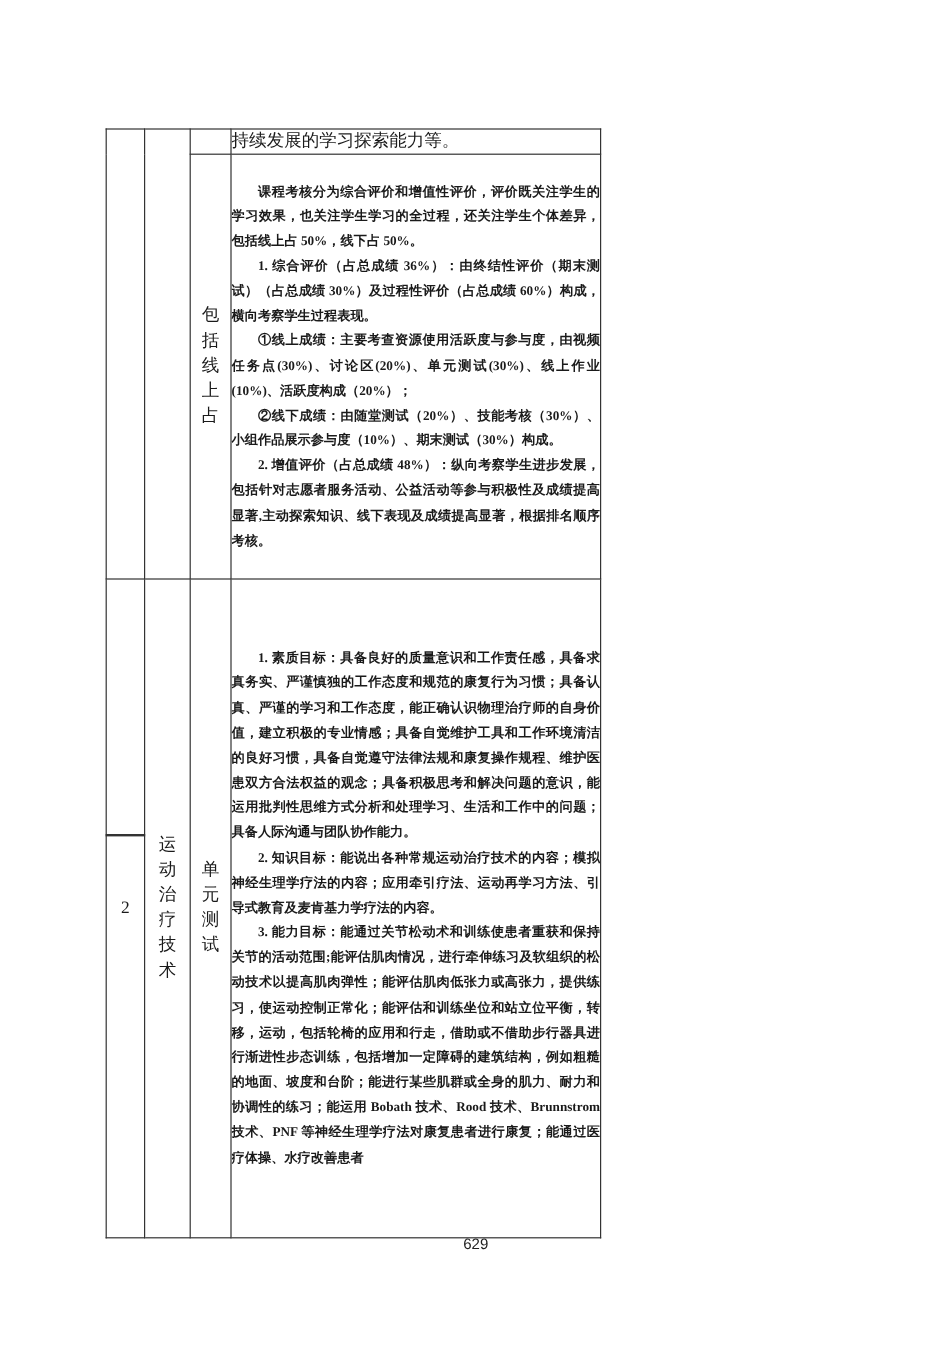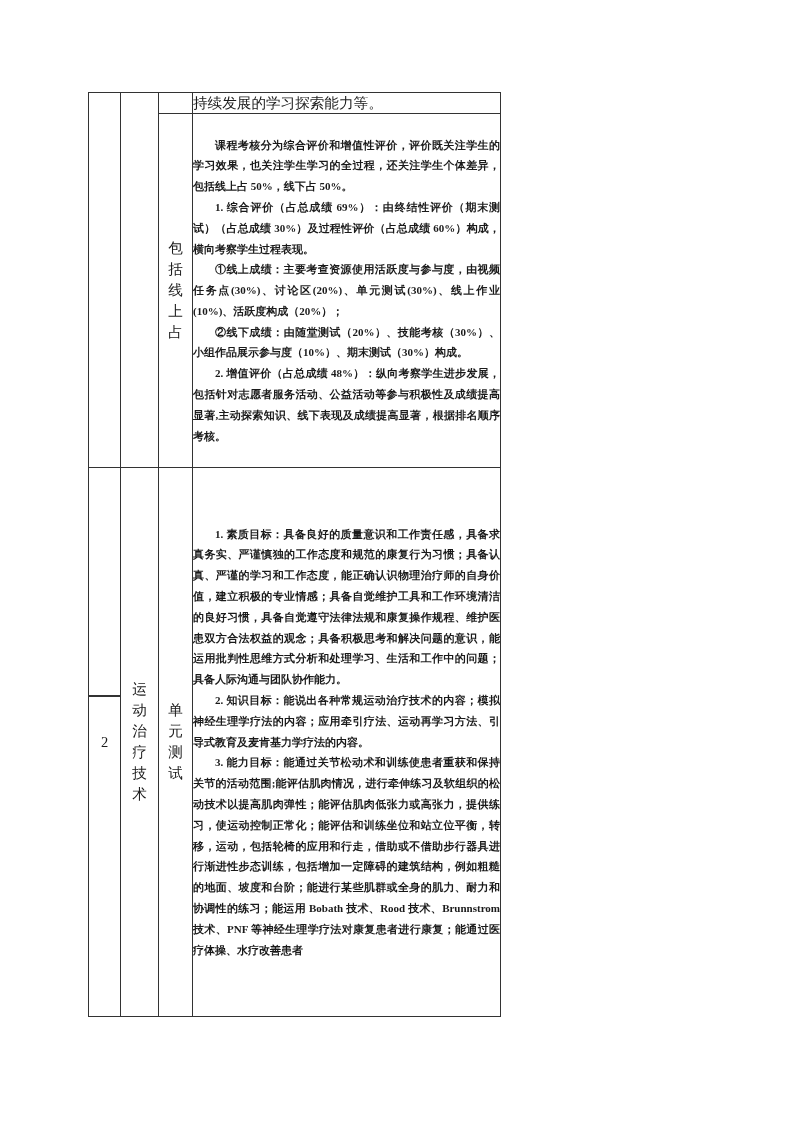--- a/index.html
+++ b/index.html
@@ -12,21 +12,21 @@
     width: 793px;
     height: 1122px;
     background: #ffffff;
     font-family: "Liberation Serif", "DejaVu Serif", serif;
     color: #1a1a1a;
     overflow: hidden;
   }
   table.doc-table {
     position: absolute;
     left: 88px;
-    top: 92px;
+    top: 107px;
     width: 412px;
     border-collapse: collapse;
     table-layout: fixed;
   }
   table.doc-table td {
     border: 1px solid #333333;
     padding: 0;
     vertical-align: middle;
     overflow: hidden;
   }
@@ -115,21 +115,21 @@
         <div class="cont-text">持续发展的学习探索能力等。</div>
       </td>
     </tr>
     <tr class="row-assess">
       <td>
         <div class="vlabel">包括线上占</div>
       </td>
       <td class="text-cell">
         <div class="body-text">
           <p>课程考核分为综合评价和增值性评价，评价既关注学生的学习效果，也关注学生学习的全过程，还关注学生个体差异，包括线上占 50%，线下占 50%。</p>
-          <p>1. 综合评价（占总成绩 69%）：由终结性评价（期末测试）（占总成绩 30%）及过程性评价（占总成绩 60%）构成，横向考察学生过程表现。</p>
+          <p>1. 综合评价（占总成绩 36%）：由终结性评价（期末测试）（占总成绩 30%）及过程性评价（占总成绩 60%）构成，横向考察学生过程表现。</p>
           <p>①线上成绩：主要考查资源使用活跃度与参与度，由视频任务点(30%)、讨论区(20%)、单元测试(30%)、线上作业(10%)、活跃度构成（20%）；</p>
           <p>②线下成绩：由随堂测试（20%）、技能考核（30%）、小组作品展示参与度（10%）、期末测试（30%）构成。</p>
           <p>2. 增值评价（占总成绩 48%）：纵向考察学生进步发展，包括针对志愿者服务活动、公益活动等参与积极性及成绩提高显著,主动探索知识、线下表现及成绩提高显著，根据排名顺序考核。</p>
         </div>
       </td>
     </tr>
     <tr class="row-course">
       <td class="num-cell">
         <span>2</span>
       </td>
@@ -145,14 +145,15 @@
           <p>2. 知识目标：能说出各种常规运动治疗技术的内容；模拟神经生理学疗法的内容；应用牵引疗法、运动再学习方法、引导式教育及麦肯基力学疗法的内容。</p>
           <p>3. 能力目标：能通过关节松动术和训练使患者重获和保持关节的活动范围;能评估肌肉情况，进行牵伸练习及软组织的松动技术以提高肌肉弹性；能评估肌肉低张力或高张力，提供练习，使运动控制正常化；能评估和训练坐位和站立位平衡，转移，运动，包括轮椅的应用和行走，借助或不借助步行器具进行渐进性步态训练，包括增加一定障碍的建筑结构，例如粗糙的地面、坡度和台阶；能进行某些肌群或全身的肌力、耐力和协调性的练习；能运用 Bobath 技术、Rood 技术、Brunnstrom 技术、PNF 等神经生理学疗法对康复患者进行康复；能通过医疗体操、水疗改善患者</p>
         </div>
       </td>
     </tr>
   </tbody>
     </table>
 
   <div class="artifact-line"></div>
 
+  <div class="page-number">629</div>
 
 </div>
 
 </body></html>

